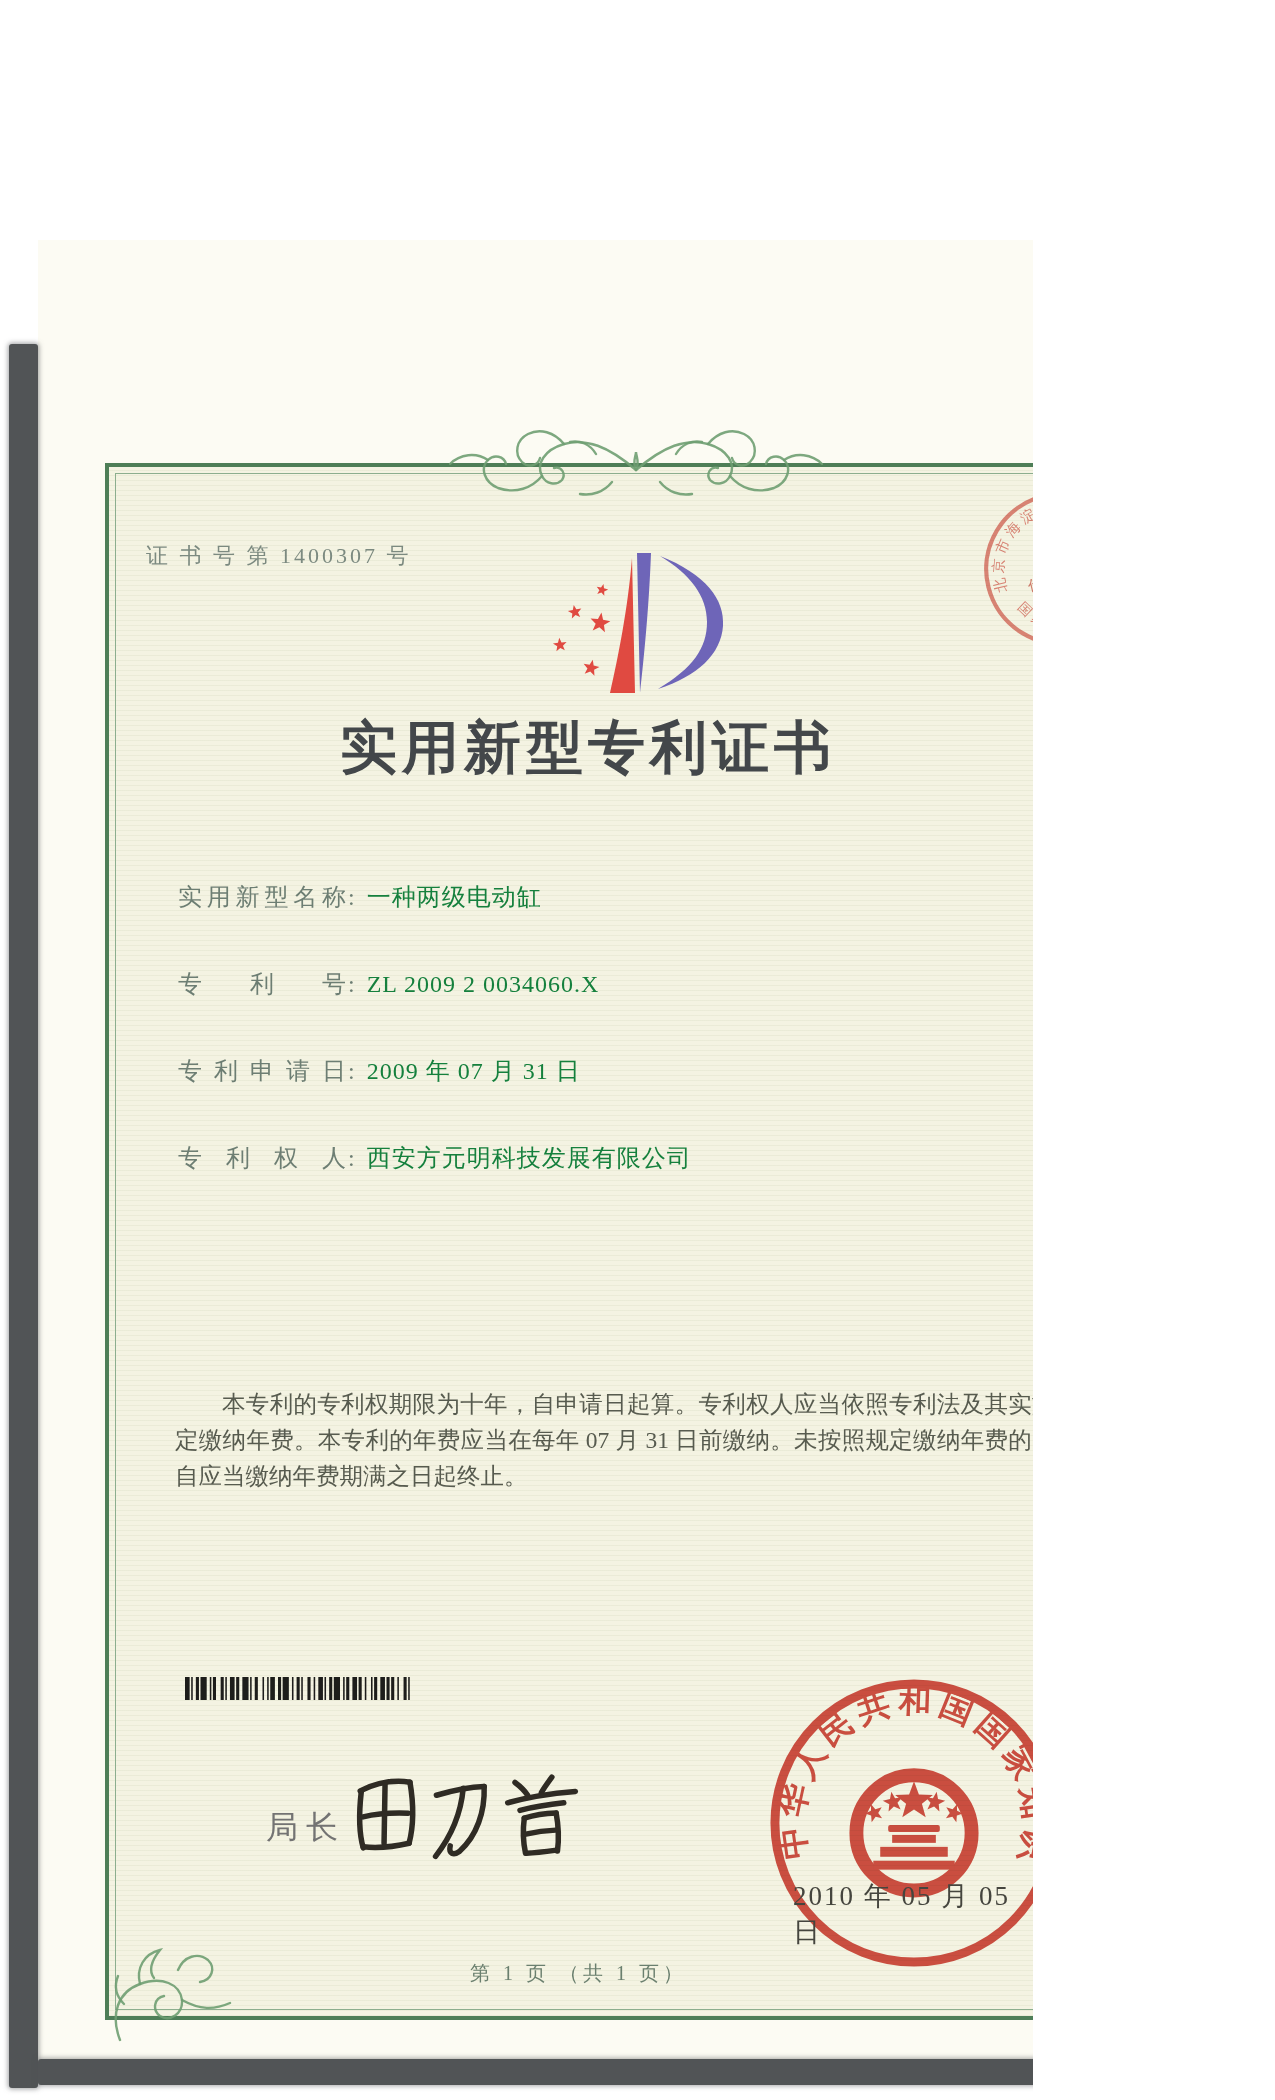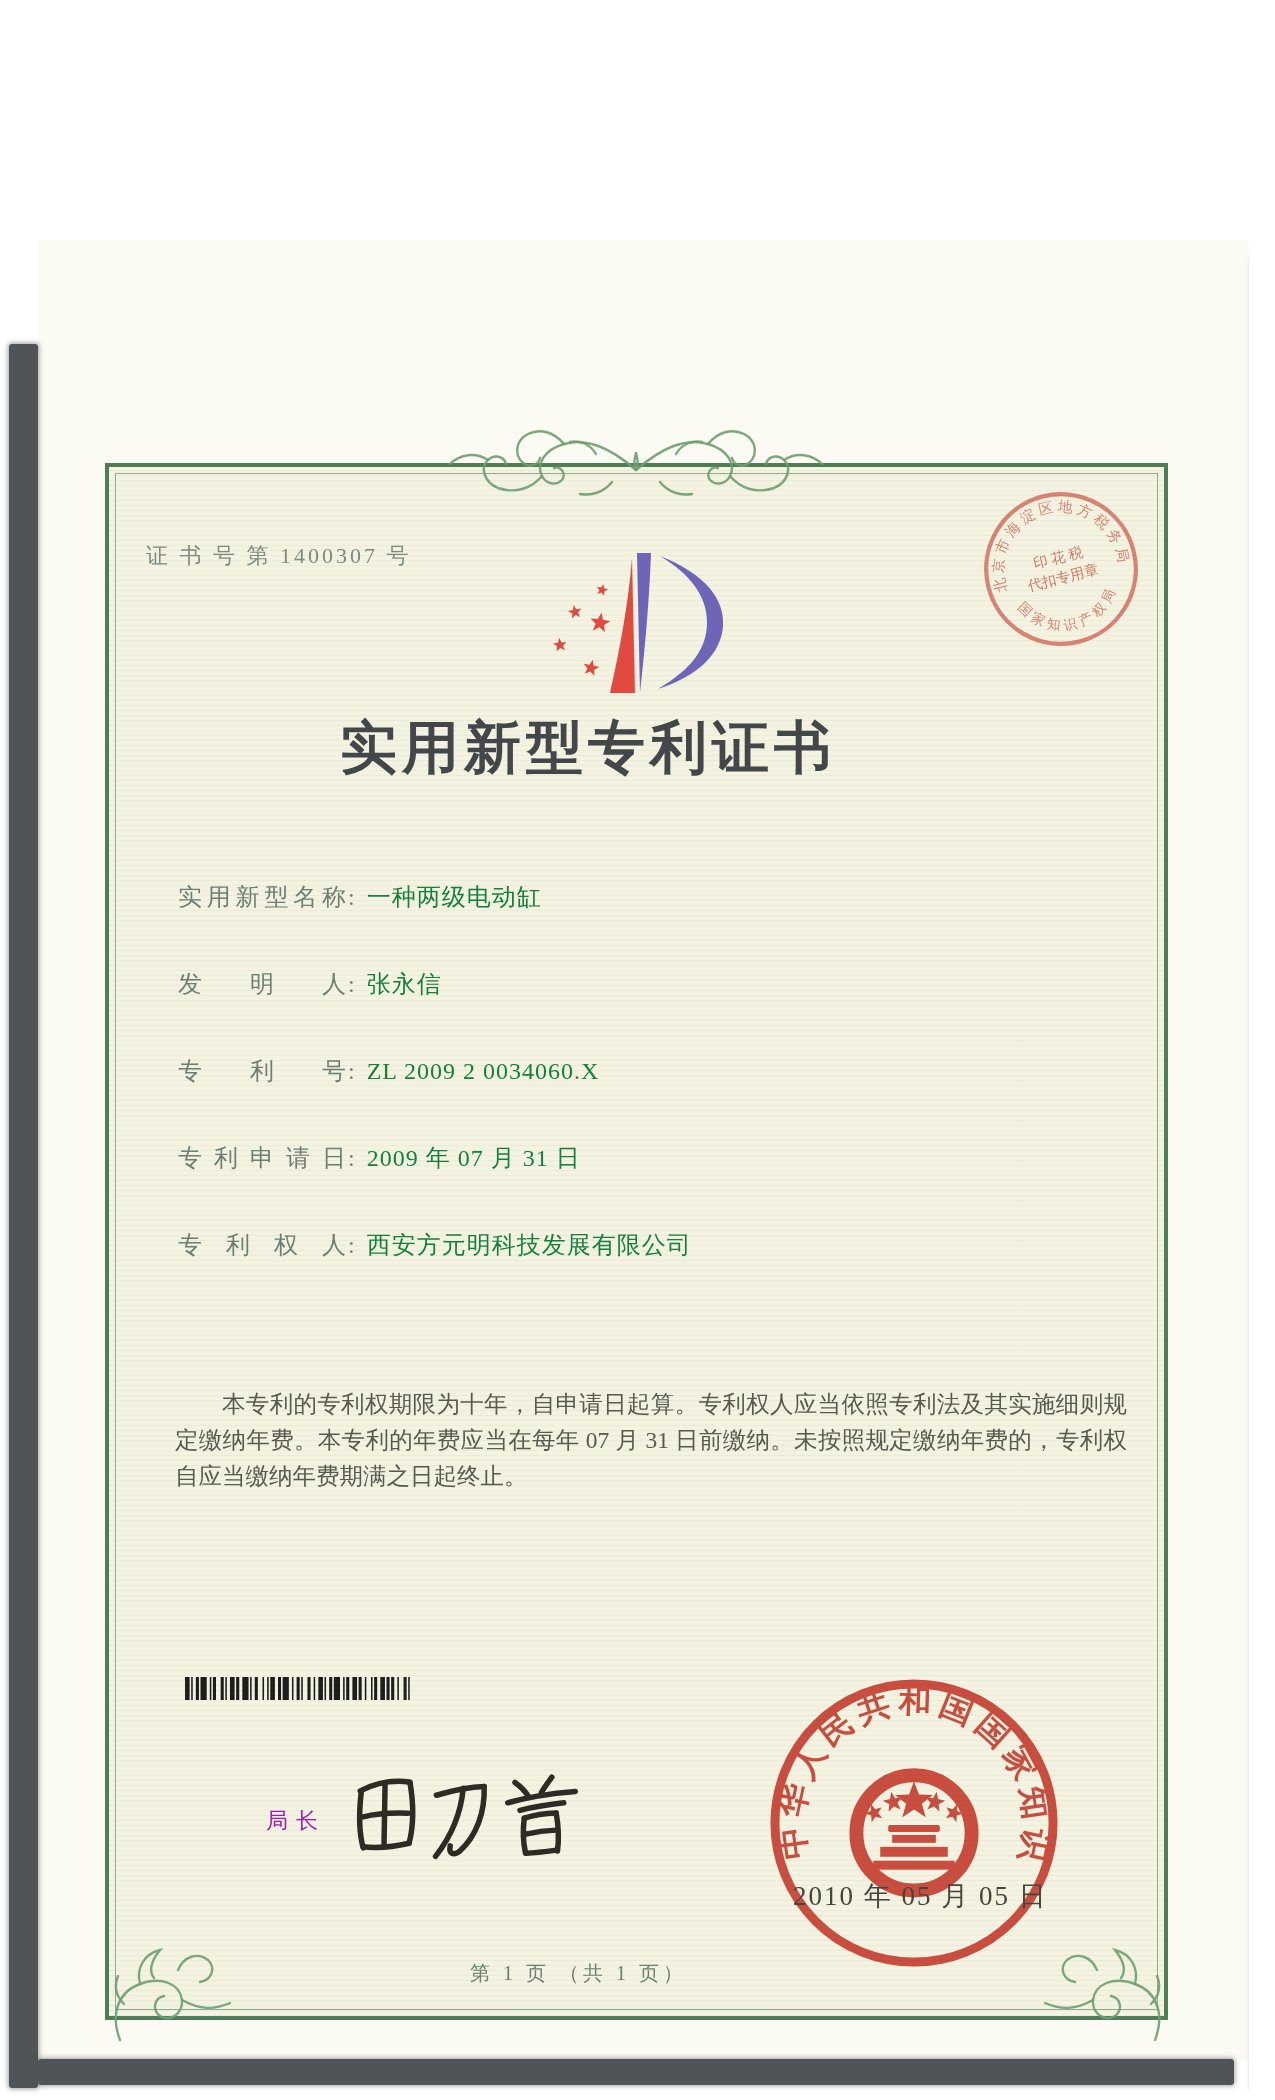--- a/index.html
+++ b/index.html
@@ -1,16 +1,16 @@
 <!DOCTYPE html>
 <html><head>
 <meta charset="utf-8">
 <style>
   html,body{margin:0;padding:0;background:#ffffff;}
-  .page{position:relative;width:1249px;height:2100px;background:#ffffff;overflow:hidden;
+  .page{position:relative;width:1033px;height:2100px;background:#ffffff;overflow:hidden;
         font-family:"Liberation Serif","DejaVu Serif",serif;}
   
   .band{position:absolute;background:#515456;}
   .band-left{left:9px;top:344px;width:29px;height:1744px;border-radius:3px;box-shadow:0 0 5px 1px rgba(80,82,85,.55);}
   .band-right{left:1252px;top:258px;width:19px;height:1832px;border-radius:3px;box-shadow:0 0 5px 1px rgba(80,82,85,.5);}
   .band-bottom{left:38px;top:2059px;width:1196px;height:26px;border-radius:3px;box-shadow:0 0 5px 1px rgba(80,82,85,.5);}
   
   .paper{position:absolute;left:38px;top:240px;width:1214px;height:1820px;background:#fcfbf3;}
   .frame{position:absolute;left:105px;top:463px;width:1063px;height:1557px;box-sizing:border-box;
          border:4px solid #4e7e57;
@@ -28,21 +28,21 @@
   .title{position:absolute;left:340px;top:710px;font-size:57px;font-weight:bold;letter-spacing:5px;color:#43474a;z-index:5;}
   .fields{position:absolute;left:178px;top:880px;z-index:5;}
   .field{height:35px;line-height:35px;margin-bottom:52px;font-size:24px;color:#6d7e73;white-space:nowrap;}
   .flabel{display:inline-block;width:168px;text-align:justify;text-align-last:justify;vertical-align:top;}
   .fcolon{display:inline-block;margin:0 12px 0 2px;}
   .fvalue{letter-spacing:1px;color:#15803d;}
   .body-text{position:absolute;left:175px;top:1386px;width:952px;font-size:23.5px;line-height:36px;
              color:#575b4f;text-align:justify;z-index:5;}
   .body-text p{margin:0;text-indent:2em;}
   .barcode{position:absolute;left:185px;top:1677px;z-index:5;}
-  .sig-title{position:absolute;left:266px;top:1806px;font-size:22px;letter-spacing:8px;color:#a21caf;z-index:5;}
+  .sig-title{position:absolute;left:266px;top:1806px;font-size:32px;letter-spacing:8px;color:#737373;z-index:5;}
   .signature{position:absolute;left:348px;top:1754px;z-index:6;}
   .signature path{stroke:#2f2b24;stroke-width:5.5;fill:none;stroke-linecap:round;stroke-linejoin:round;}
   .sig-name-hidden{position:absolute;left:420px;top:1790px;font-size:40px;opacity:0;z-index:1;}
   .seal{position:absolute;left:765px;top:1674px;z-index:5;mix-blend-mode:multiply;opacity:.93;}
   .seal-date{position:absolute;left:793px;top:1878px;font-size:27px;letter-spacing:2px;color:#45453e;z-index:7;}
   .stamp{position:absolute;left:976px;top:484px;z-index:6;mix-blend-mode:multiply;opacity:.85;transform:rotate(-14deg);}
   .footer{position:absolute;left:470px;top:1960px;font-size:20px;letter-spacing:4px;color:#6a7f6e;z-index:5;}
 </style>
 </head>
 <body>
@@ -106,23 +106,20 @@
       <path d="M89,5 L103,5 C101,60 96,110 92,145 C91,100 90,52 89,5 Z"></path>
       <path d="M112,8 C158,26 177,52 175,78 C173,106 150,128 110,141 C145,120 159,100 159,74 C159,48 142,26 112,8 Z"></path>
     </g>
   </svg>
 
   <div class="title">实用新型专利证书</div>
 
   <div class="fields">
     <div class="field">
       <span class="flabel">实用新型名称</span><span class="fcolon">:</span><span class="fvalue">一种两级电动缸</span>
-    </div>
-    <div class="field">
-      <span class="flabel">发明人</span><span class="fcolon">:</span><span class="fvalue">张永信</span>
     </div>
     <div class="field">
       <span class="flabel">专利号</span><span class="fcolon">:</span><span class="fvalue">ZL 2009 2 0034060.X</span>
     </div>
     <div class="field">
       <span class="flabel">专利申请日</span><span class="fcolon">:</span><span class="fvalue">2009 年 07 月 31 日</span>
     </div>
     <div class="field">
       <span class="flabel">专利权人</span><span class="fcolon">:</span><span class="fvalue">西安方元明科技发展有限公司</span>
     </div>

